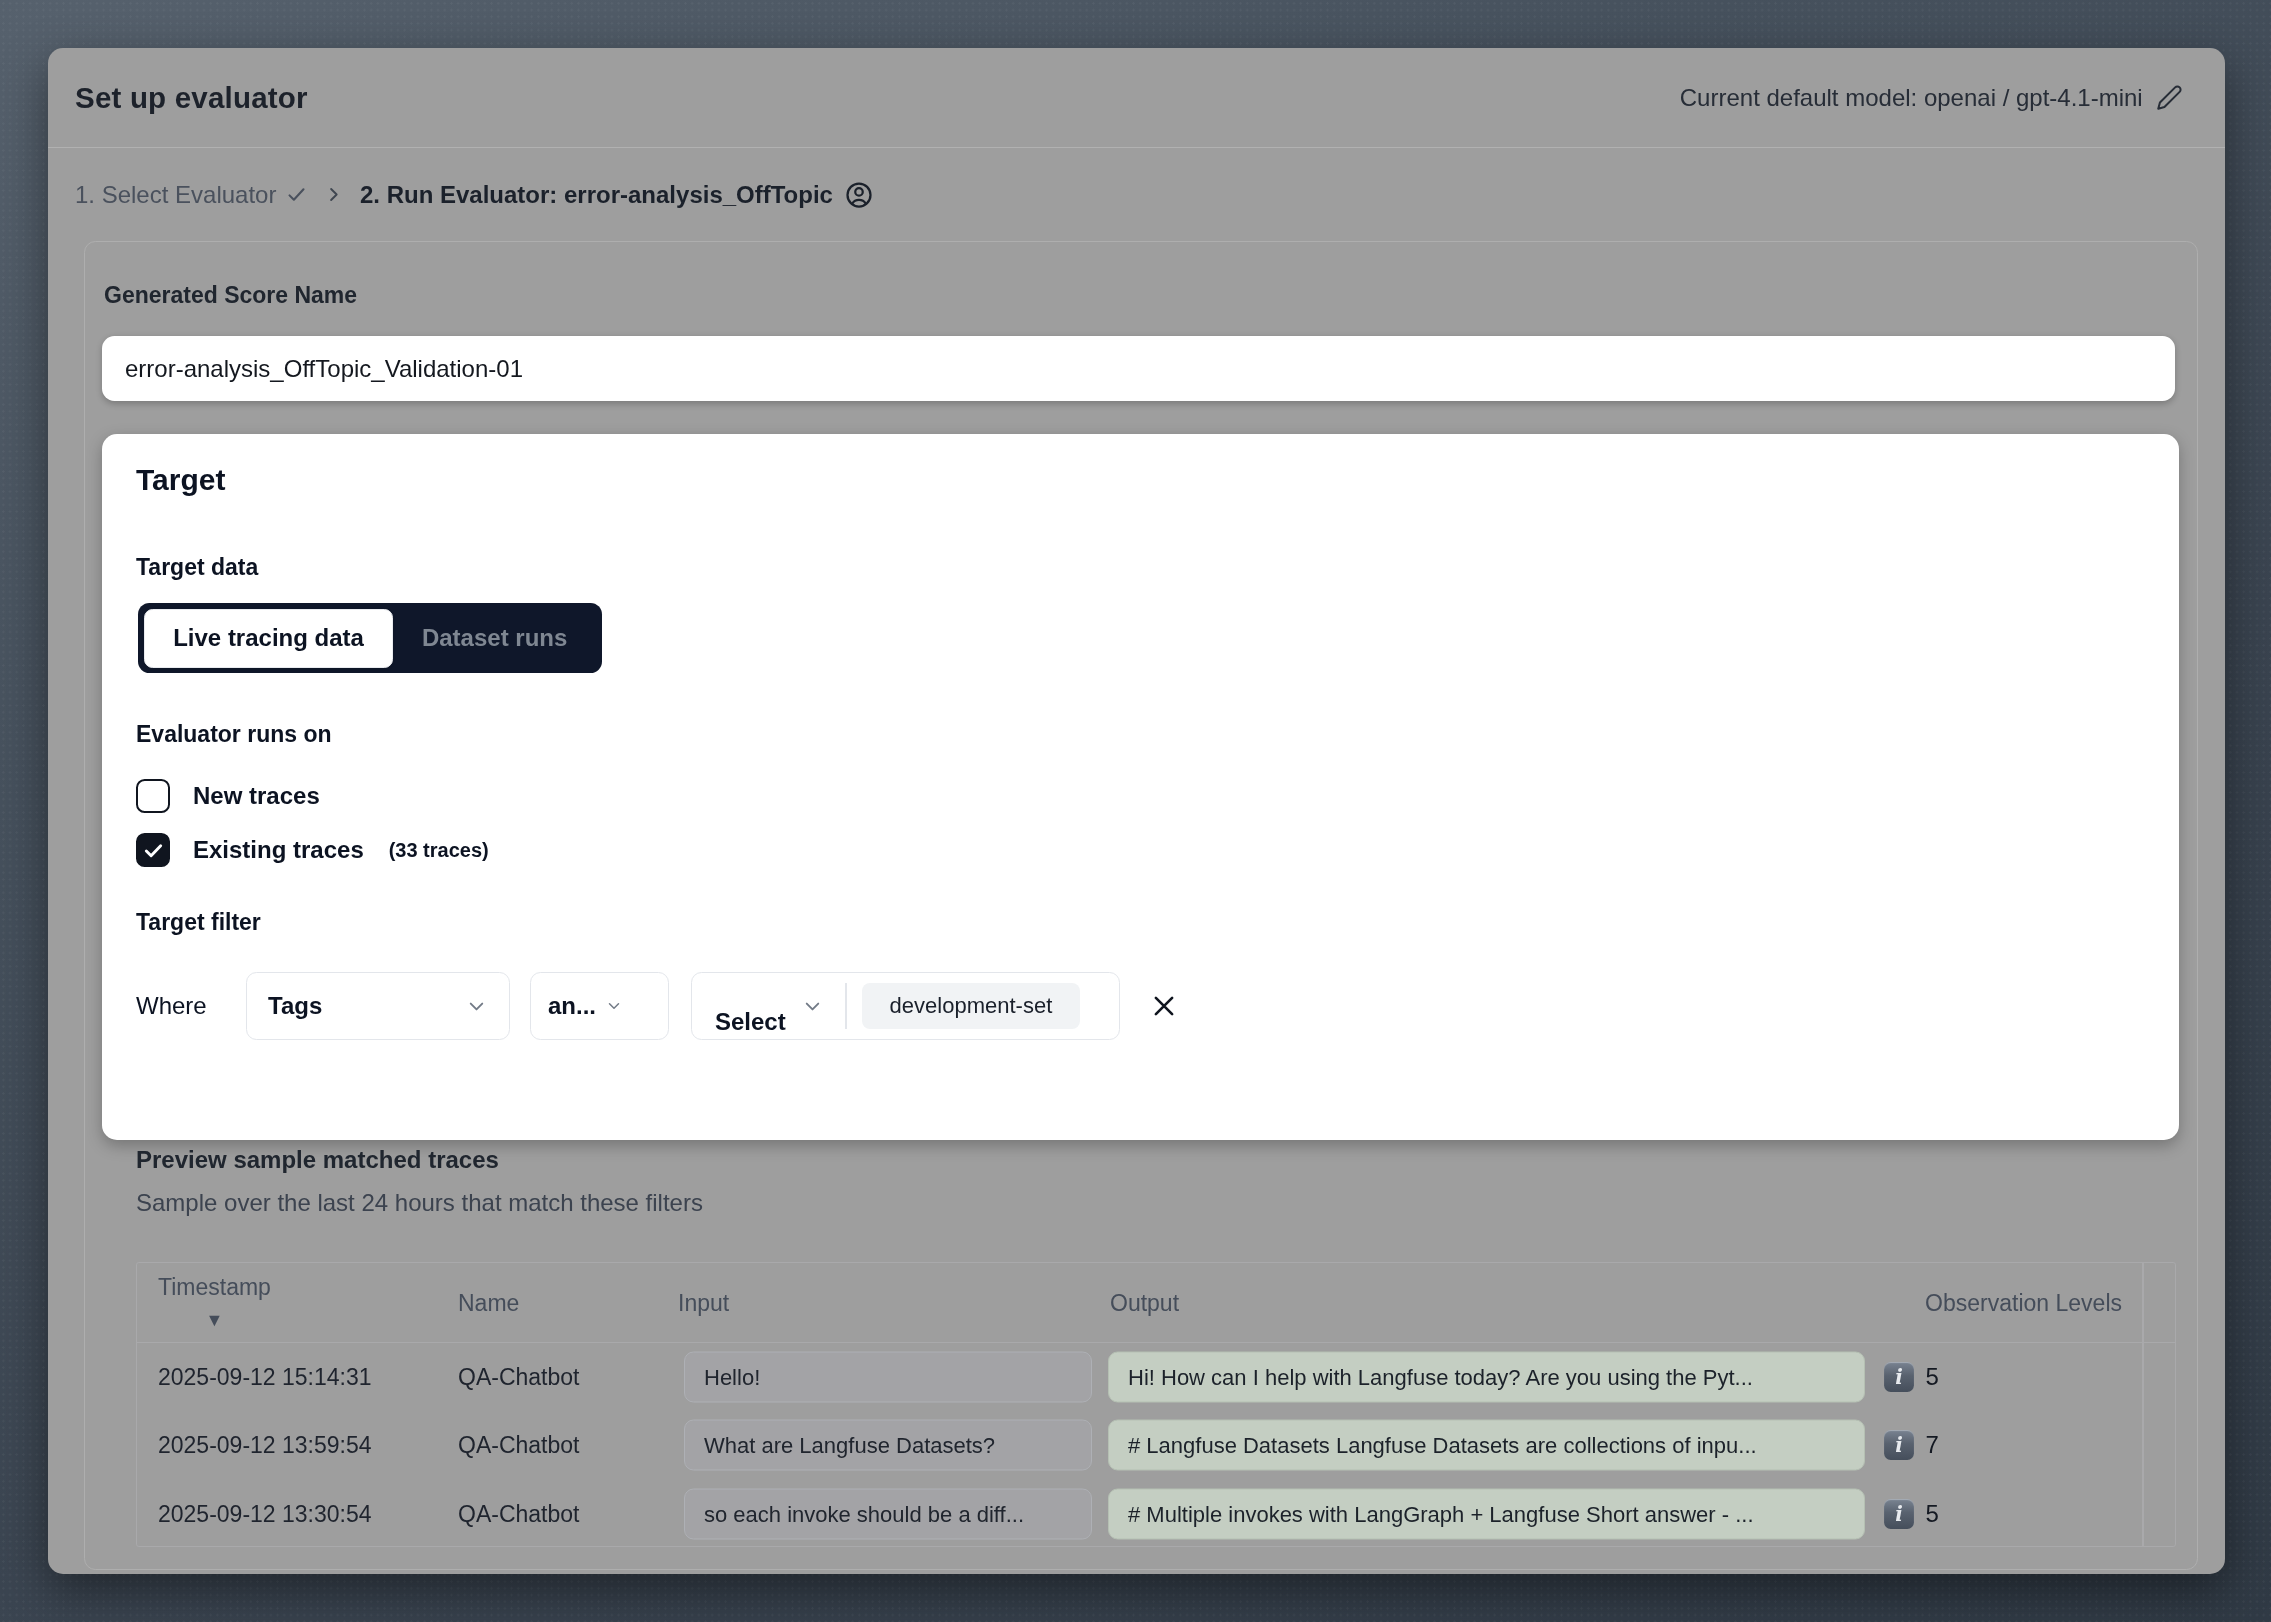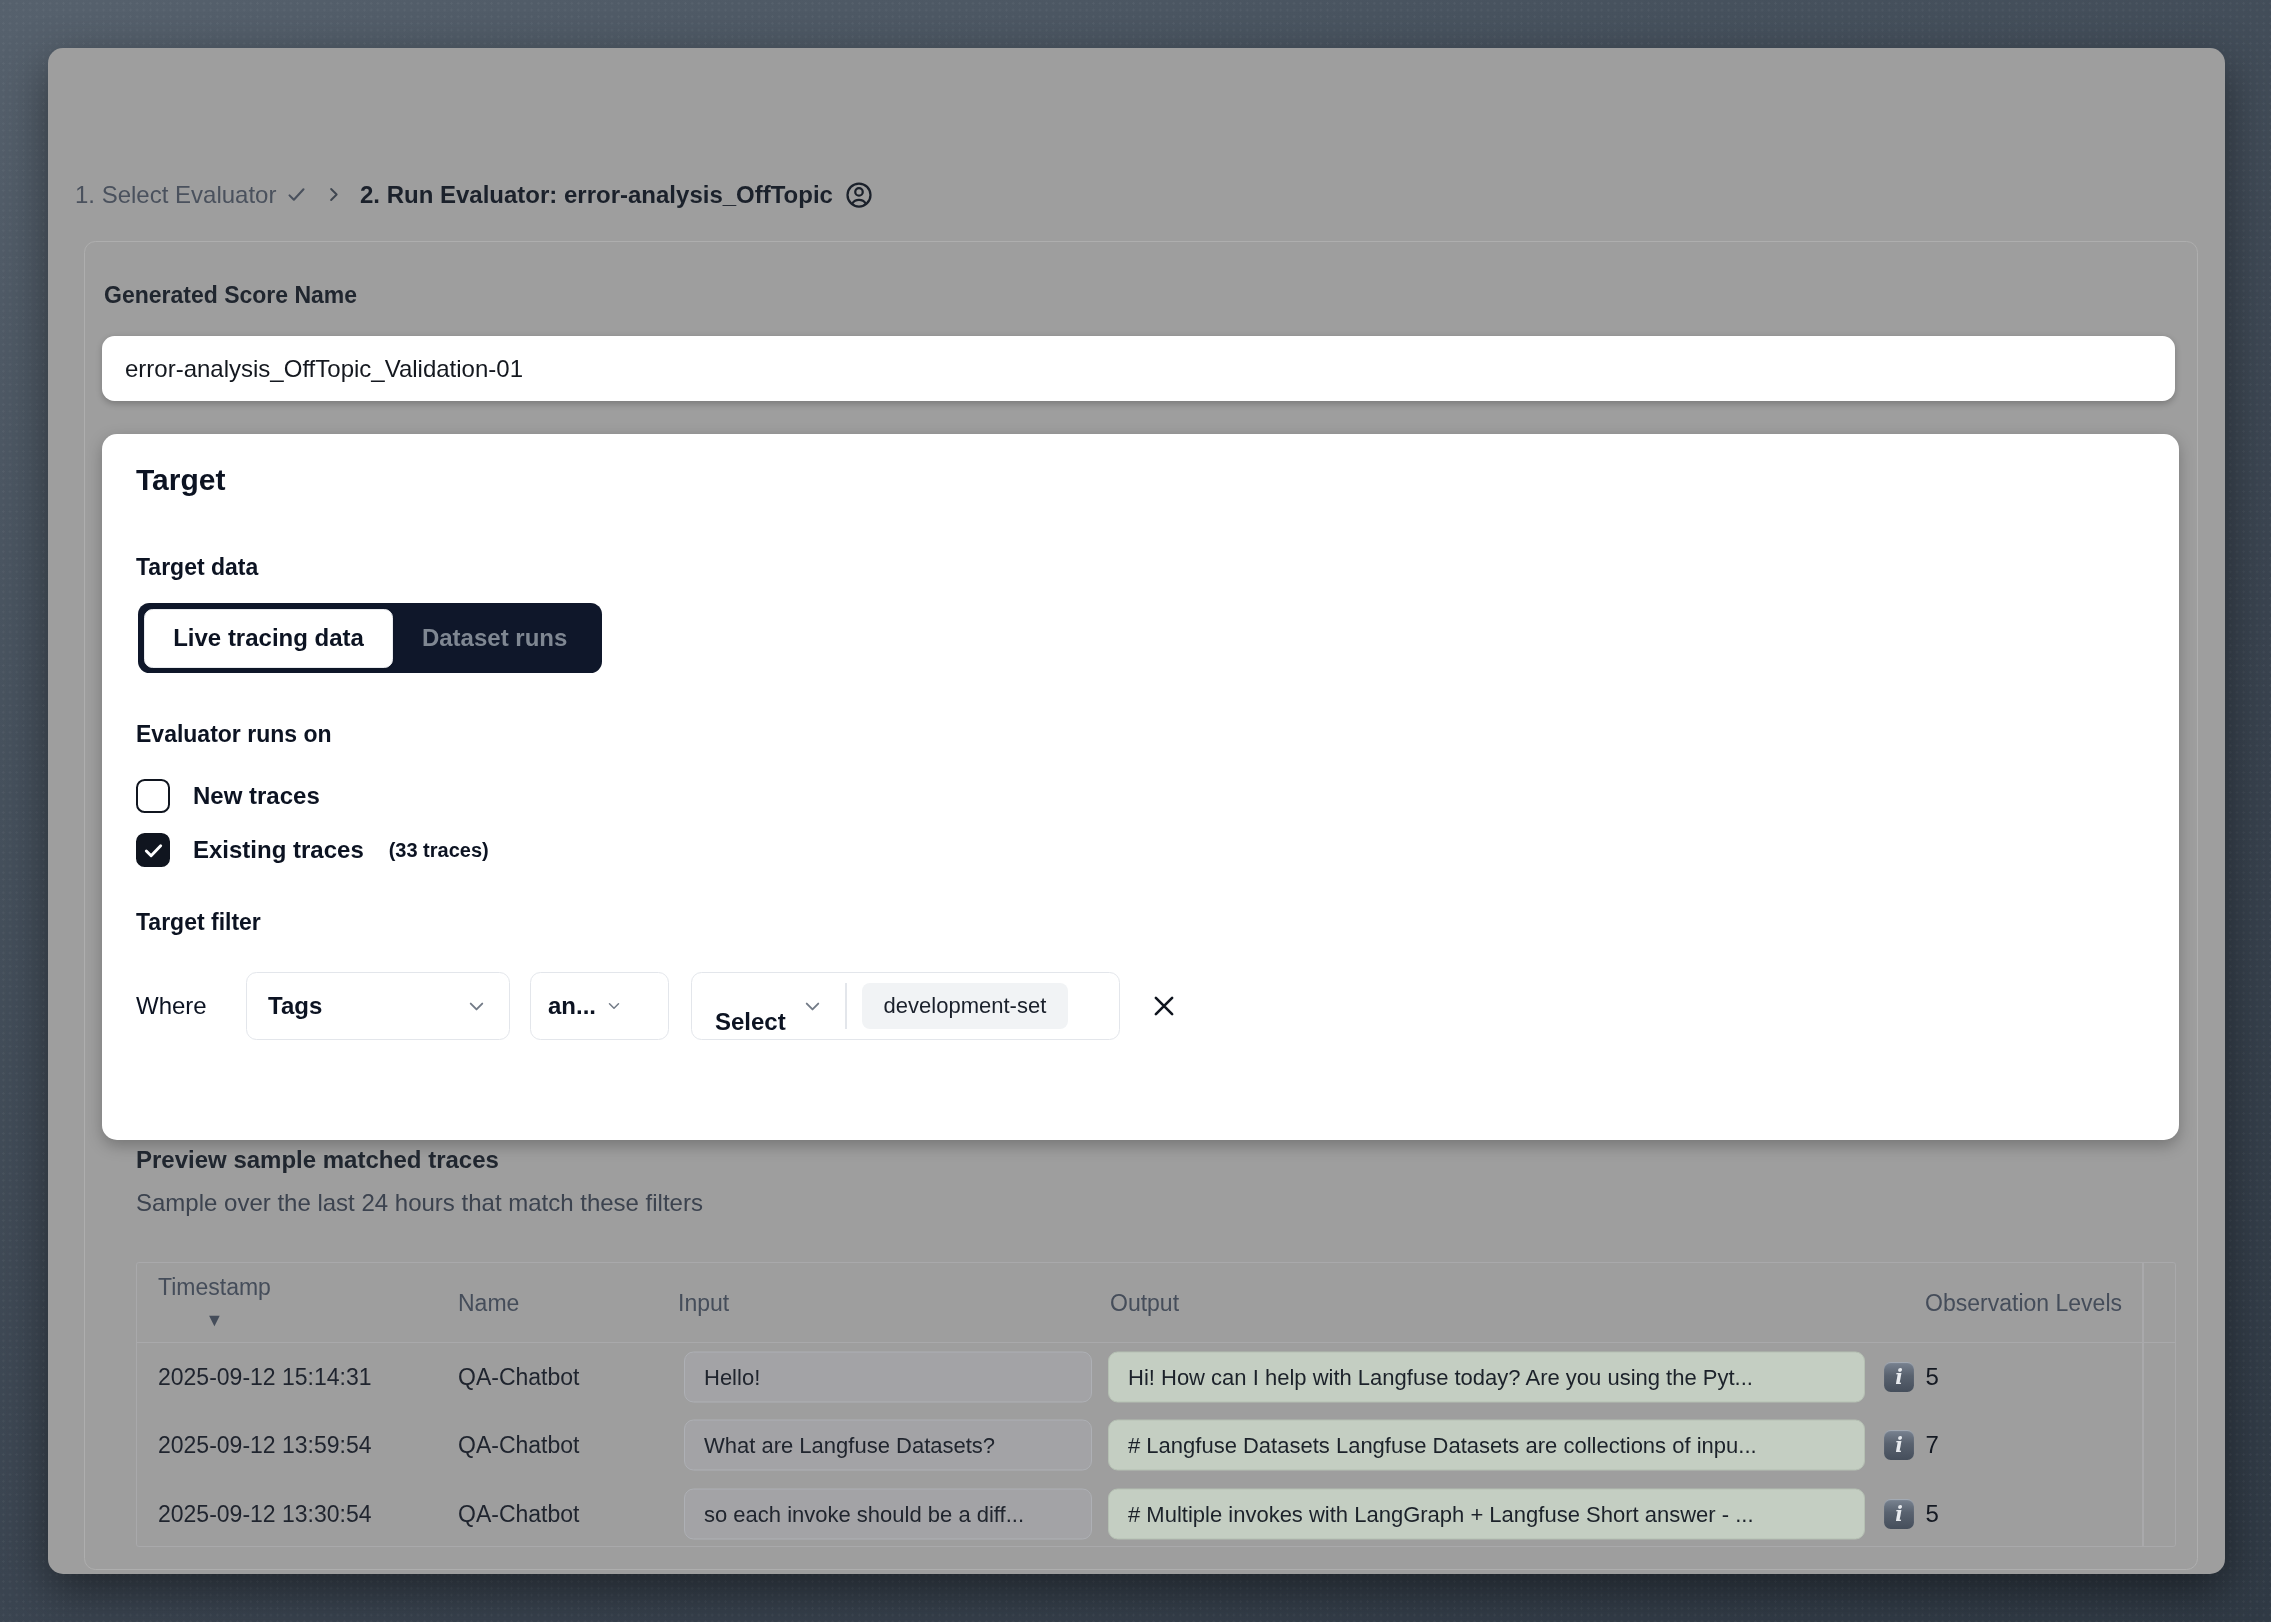--- a/index.html
+++ b/index.html
@@ -82,21 +82,21 @@
     display:flex; align-items:center; font-size:24px; font-weight:600; color:#0c1322; cursor:pointer;
   }
   .box-col { width:264px; padding:0 21px; justify-content:space-between; }
   .box-op { width:139px; margin-left:20px; padding:0 17px; gap:8.6px; }
   .box-val { width:429px; margin-left:22px; }
   .chev { color:#737b87; display:inline-flex; }
   .val-select-label { padding-left:23px;margin-top:32px; }
   .val-chev { margin-left:15px; }
   .val-divider { width:1.9px; height:46px; background:#e3e6eb; margin-left:21px; }
   .val-chip {
-    margin-left:15px; height:46px; display:flex; align-items:center; padding:0 22px;
+    margin-left:15px; height:46px; display:flex; align-items:center; padding:0 28px;
     background:#f1f3f5; border-radius:8px; font-size:22px; font-weight:500; color:#1a202b; white-space:nowrap;
   }
   .x-btn { margin-left:25px; background:none; border:none; cursor:pointer; color:#10151f; display:flex; padding:3.8px; }
 
   .add-filter {
     position:absolute; left:34px; top:632px; width:1047px; height:51px;
     background:#fff; border:1.9px solid #dfe3e8; border-radius:9.5px; cursor:pointer;
     display:flex; align-items:center; justify-content:center; gap:13.3px;
     font-family:"Liberation Sans", sans-serif; font-size:24px; font-weight:600; color:#0c1322;
   }
@@ -138,20 +138,31 @@
     box-shadow: inset 0 1px 1px rgba(255,255,255,.35);
   }
   .obs-num { font-size:24px; color:#141922; }
   svg { display:block; }
 </style>
 </head>
 <body>
 
 <div class="dialog">
 
+  <div class="dialog-header">
+    <div class="dialog-title">Set up evaluator</div>
+    <div class="model-info">
+      <span>Current default model: openai / gpt-4.1-mini</span>
+      <span class="icon">
+        <svg width="27" height="27" viewBox="0 0 24 24" fill="none" stroke="#272d37" stroke-width="1.8" stroke-linecap="round" stroke-linejoin="round">
+          <path d="M17 3a2.8 2.8 0 1 1 4 4L7.5 20.5 2 22l1.5-5.5L17 3z"></path>
+        </svg>
+      </span>
+    </div>
+  </div>
 
   <div class="breadcrumb">
     <span class="crumb-done">
       <span>1. Select Evaluator</span>
       <span class="icon">
         <svg width="21" height="21" viewBox="0 0 24 24" fill="none" stroke="#4a515d" stroke-width="2.4" stroke-linecap="round" stroke-linejoin="round">
             <path d="M4 13l5 5L20 6"></path>
           </svg>
       </span>
     </span>

